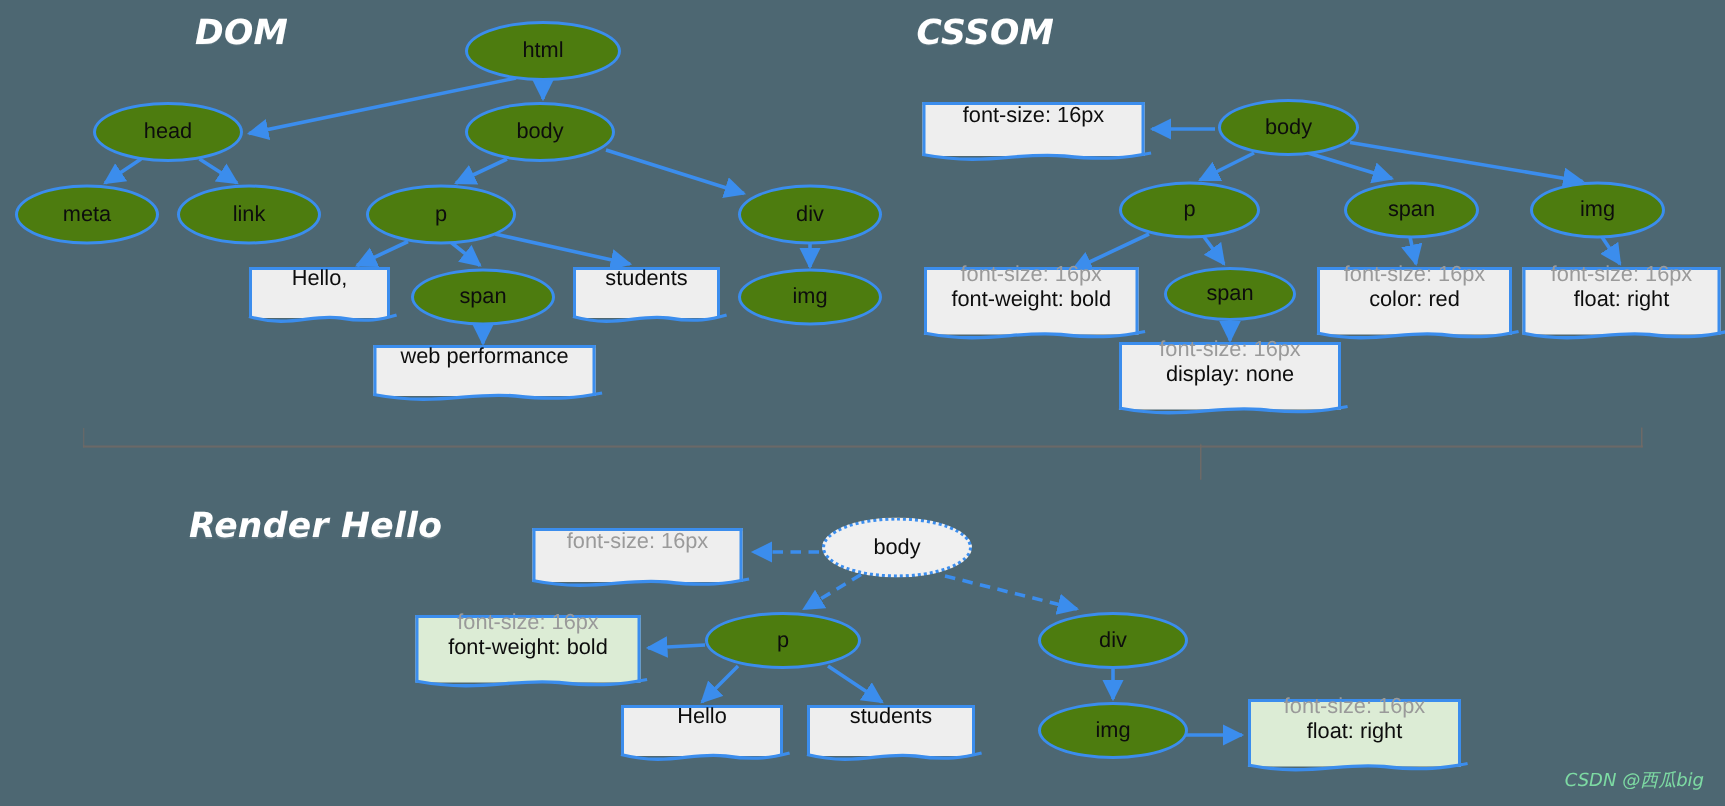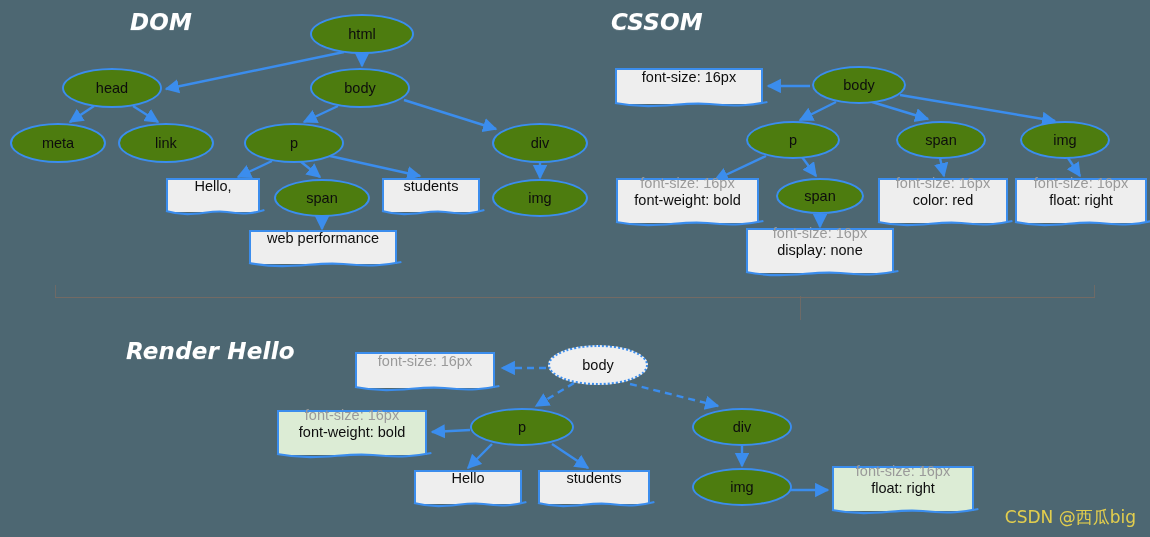--- a/index.html
+++ b/index.html
@@ -68,24 +68,25 @@
   }
   .divider .tick{
     position:absolute;top:-12px;width:1px;height:13px;background:#7a6b63;opacity:.85;
   }
   .divider .tick.t0{left:0;}
   .divider .tick.t1{left:745px;height:24px;top:-1px;}
   .divider .tick.t2{right:0;}
 
   .watermark{
     position:absolute;right:14px;bottom:8px;
-    font-size:17px;color:#fde047;
+    font-size:12px;color:#86efac;
     font-family:"DejaVu Sans", sans-serif;
     white-space:nowrap;
     opacity:.85;
+    font-style:italic;
   }
 </style>
 </head>
 <body>
 
 <div id="stage">
 
   <svg class="edges" viewBox="0 0 1150 537">
     <defs>
       <marker id="arrow" markerWidth="7" markerHeight="7" refX="5.4" refY="3" orient="auto">

